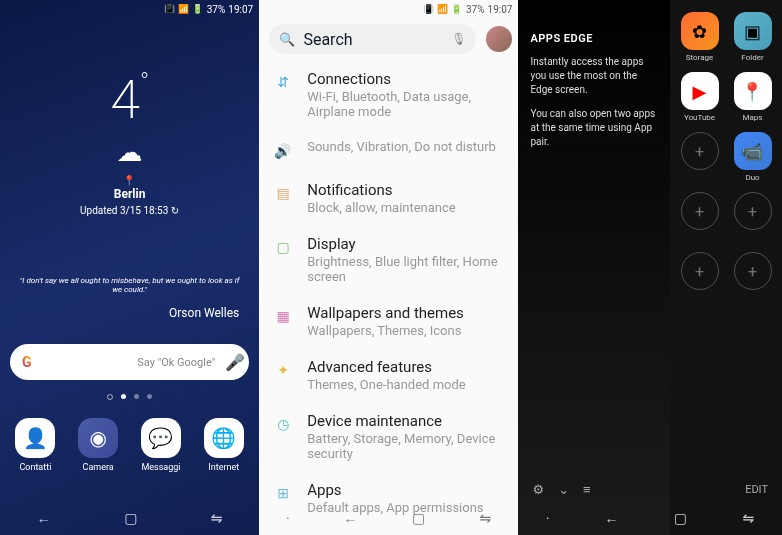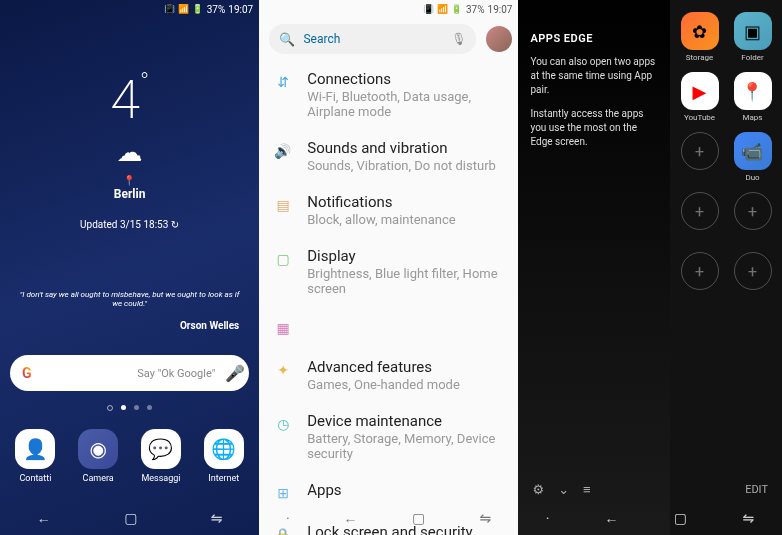--- a/index.html
+++ b/index.html
@@ -11,23 +11,23 @@
 
 .home{background:linear-gradient(160deg,#0a1845 0%,#1a2d6b 50%,#0f1f52 100%)}
 .status{height:18px;display:flex;justify-content:flex-end;align-items:center;padding:2px 6px;font-size:10px;color:#fff;gap:3px}
 .status .sicon{font-size:9px}
 .weather{text-align:center;color:#fff;margin-top:50px}
 .temp{font-size:54px;font-weight:200}
 .deg{font-size:24px;vertical-align:top}
 .cloud{font-size:26px;margin:6px 0}
 .loc{font-size:12px;margin-top:4px}
 .loc .pin{font-size:10px}
-.updated{font-size:10px;margin-top:18px}
+.updated{font-size:10px;margin-top:4px}
 .quote{color:#fff;font-size:8px;font-style:italic;text-align:center;padding:0 15px;margin-top:60px}
-.quote-author{color:#fff;font-size:10px;font-weight:700;text-align:right;padding-right:20px;margin-top:12px}
+.quote-author{color:#fff;font-size:12px;font-weight:400;text-align:right;padding-right:20px;margin-top:12px}
 .search-bar{margin:24px 10px 0;background:#fff;border-radius:22px;height:36px;display:flex;align-items:center;padding:0 12px;gap:10px}
 .g-logo{width:16px;height:16px;font-weight:bold;font-size:14px;background:linear-gradient(45deg,#4285f4,#ea4335,#fbbc05,#34a853);-webkit-background-clip:text;color:transparent}
 .search-txt{flex:1;text-align:right;color:#888;font-size:11px}
 .mic{width:12px;color:#888}
 .page-dots{display:flex;justify-content:center;gap:8px;margin-top:14px}
 .dot{width:5px;height:5px;border-radius:50%;background:rgba(255,255,255,.4)}
 .dot.active{background:#fff}
 .dot.home-dot{width:6px;height:6px;border:1px solid rgba(255,255,255,.6);background:transparent}
 .dock{display:flex;justify-content:space-around;padding:10px 4px;margin-top:8px}
 .app{display:flex;flex-direction:column;align-items:center;gap:4px}
@@ -35,21 +35,21 @@
 .app-label{color:#fff;font-size:9px}
 .nav{position:absolute;bottom:0;left:0;right:0;height:34px;display:flex;justify-content:space-around;align-items:center;color:#fff}
 .nav.light{color:#555}
 .nav-btn{font-size:14px;opacity:.8}
 
 
 .settings{background:#fafafa;color:#333}
 .settings .status{color:#555}
 .search-head{margin:6px 10px;background:#f0f0f0;border-radius:18px;height:30px;display:flex;align-items:center;padding:0 10px;gap:8px}
 .search-head .mag{color:#888;font-size:13px}
-.search-head .ph{flex:1;color:#0369a1;font-size:12px}
+.search-head .ph{flex:1;color:#0f172a;font-size:16px}
 .search-head .vicon{color:#888;font-size:12px}
 .avatar{width:26px;height:26px;border-radius:50%;background:linear-gradient(135deg,#c88,#865);margin-right:6px}
 .head-row{display:flex;align-items:center}
 .head-row .search-head{flex:1}
 .slist{overflow-y:hidden}
 .sitem{display:flex;padding:10px 14px;gap:14px;align-items:flex-start}
 .sitem-icon{width:20px;height:20px;flex-shrink:0;display:flex;align-items:center;justify-content:center;font-size:14px;margin-top:2px}
 .sitem-txt{flex:1}
 .sitem-title{font-size:15px;color:#222;margin-bottom:1px}
 .sitem-sub{font-size:13px;color:#999}
@@ -156,59 +156,63 @@
       <div class="sitem">
         <div class="sitem-icon" style="color:#4aa8d8">⇵</div>
         <div class="sitem-txt">
           <div class="sitem-title">Connections</div>
           <div class="sitem-sub">Wi-Fi, Bluetooth, Data usage, Airplane mode</div>
         </div>
       </div>
       <div class="sitem">
         <div class="sitem-icon" style="color:#b88bd4">🔊</div>
         <div class="sitem-txt">
-          <div class="sitem-title">Sounds and vibration</div>
           <div class="sitem-sub">Sounds, Vibration, Do not disturb</div>
         </div>
       </div>
       <div class="sitem">
         <div class="sitem-icon" style="color:#e8a872">▤</div>
         <div class="sitem-txt">
           <div class="sitem-title">Notifications</div>
           <div class="sitem-sub">Block, allow, maintenance</div>
         </div>
       </div>
       <div class="sitem">
         <div class="sitem-icon" style="color:#7cc576">▢</div>
         <div class="sitem-txt">
           <div class="sitem-title">Display</div>
           <div class="sitem-sub">Brightness, Blue light filter, Home screen</div>
         </div>
       </div>
       <div class="sitem">
         <div class="sitem-icon" style="color:#d47db8">▦</div>
+        <div class="sitem-txt">
+          <div class="sitem-title">Wallpapers and themes</div>
+          <div class="sitem-sub">Wallpapers, Themes, Icons</div>
+        </div>
       </div>
       <div class="sitem">
         <div class="sitem-icon" style="color:#e8b84a">✦</div>
         <div class="sitem-txt">
           <div class="sitem-title">Advanced features</div>
-          <div class="sitem-sub">Games, One-handed mode</div>
+          <div class="sitem-sub">Themes, One-handed mode</div>
         </div>
       </div>
       <div class="sitem">
         <div class="sitem-icon" style="color:#5ac8c8">◷</div>
         <div class="sitem-txt">
           <div class="sitem-title">Device maintenance</div>
           <div class="sitem-sub">Battery, Storage, Memory, Device security</div>
         </div>
       </div>
       <div class="sitem">
         <div class="sitem-icon" style="color:#6ab8e8">⊞</div>
         <div class="sitem-txt">
           <div class="sitem-title">Apps</div>
+          <div class="sitem-sub">Default apps, App permissions</div>
         </div>
       </div>
       <div class="sitem">
         <div class="sitem-icon" style="color:#8a9ed8">🔒</div>
         <div class="sitem-txt">
           <div class="sitem-title">Lock screen and security</div>
         </div>
       </div>
       <div class="sitem">
         <div class="sitem-icon" style="color:#e88a6a">☁</div>
@@ -222,22 +226,22 @@
     <span class="nav-btn">←</span>
     <span class="nav-btn">▢</span>
     <span class="nav-btn">⇋</span>
   </div>
 </div>
 
 <div class="screen edge">
   <div class="edge-left">
     <div class="status" style="padding:0;margin:-6px -6px 8px"></div>
     <div class="edge-title">APPS EDGE</div>
+    <div class="edge-desc">Instantly access the apps you use the most on the Edge screen.</div>
     <div class="edge-desc">You can also open two apps at the same time using App pair.</div>
-    <div class="edge-desc">Instantly access the apps you use the most on the Edge screen.</div>
   </div>
   <div class="edge-panel">
     <div class="edge-grid" id="egrid">
         <div class="edge-app">
           <div class="edge-icon ic-gallery">✿</div>
           <span class="edge-label">Storage</span>
         </div>
         <div class="edge-app">
           <div class="edge-icon ic-folder">▣</div>
           <span class="edge-label">Folder</span>

